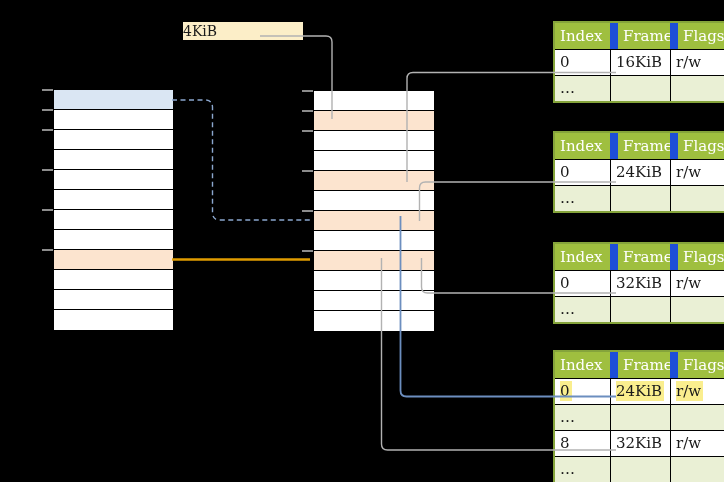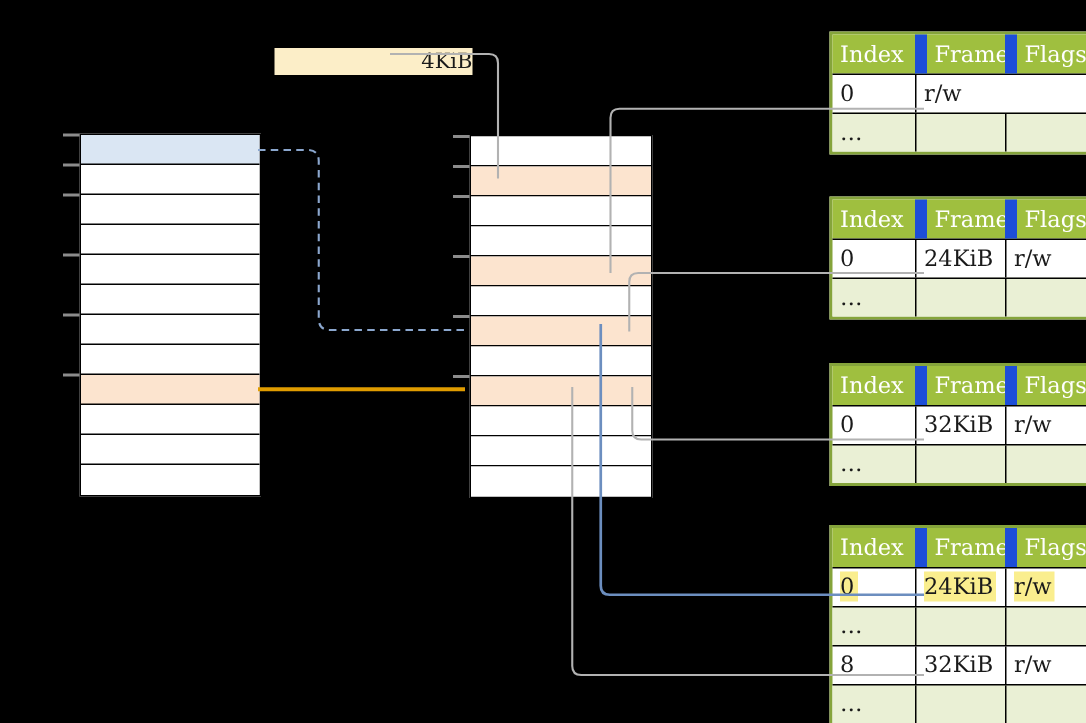--- a/index.html
+++ b/index.html
@@ -13,22 +13,22 @@
   #stage{position:relative;width:724px;height:482px;background:var(--background);
          overflow:hidden;font-family:"DejaVu Serif",serif;}
   
   .mem{position:absolute;border:1px solid #000;background:var(--cell-white);box-sizing:content-box;}
   .mrow{height:20px;box-sizing:border-box;border-bottom:1px solid #000;background:var(--cell-white);}
   .mrow:last-child{border-bottom:none;}
   .mrow.blue{background:var(--cell-blue);}
   .mrow.peach{background:var(--cell-peach);}
   .tick{position:absolute;width:11px;height:2px;background:var(--tick-gray);}
   
-  #psbox{position:absolute;left:183px;top:32px;width:132px;height:18px;background:var(--box-cream);
-         color:var(--text-black);font-size:14px;text-align:right;line-height:18px;}
+  #psbox{position:absolute;left:183px;top:22px;width:120px;height:18px;background:var(--box-cream);
+         color:var(--text-black);font-size:14px;text-align:left;line-height:18px;}
   
   .pt{position:absolute;left:553px;width:169px;border:2px solid var(--table-border-green);
       background:var(--cell-white);font-size:15px;color:var(--text-black);}
   .pt-header{display:grid;grid-template-columns:55px 60px 1fr;background:var(--header-green);
              color:var(--text-white);font-weight:normal;height:26px;line-height:26px;}
   .pt-header>div{padding-left:5px;border-left:8px solid #1d4ed8;overflow:hidden;}
   .pt-header>div:first-child{border-left:none;}
   .pt-row{display:grid;grid-template-columns:55px 60px 1fr;height:26px;box-sizing:border-box;
           border-top:1px solid #000;line-height:24px;}
   .pt-row>div{padding-left:5px;border-left:1px solid #000;overflow:hidden;white-space:nowrap;}
@@ -99,20 +99,21 @@
     </div>
   <div id="tables">
       <div class="pt" style="top: 21px;">
         <div class="pt-header">
           <div>Index</div>
           <div>Frame</div>
           <div>Flags</div>
         </div>
         <div class="pt-row">
           <div>0</div>
+          <div>16KiB</div>
           <div>r/w</div>
         </div>
         <div class="pt-row shade">
           <div>…</div>
           <div></div>
           <div></div>
         </div>
       </div>
       <div class="pt" style="top: 131px;">
         <div class="pt-header">

